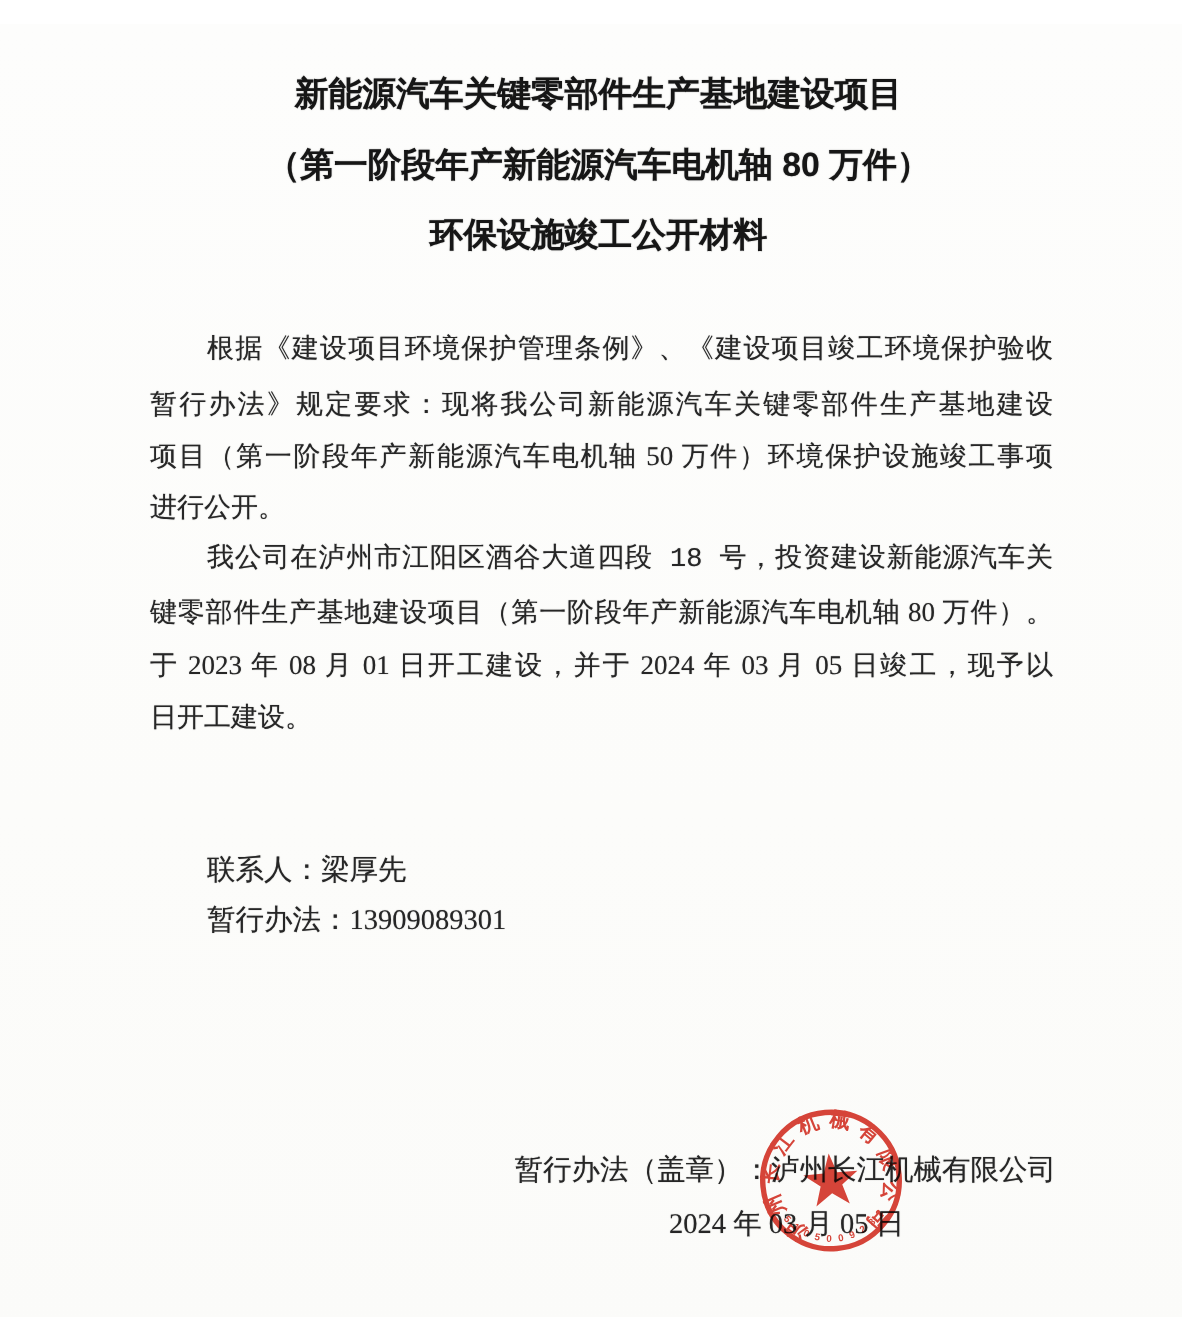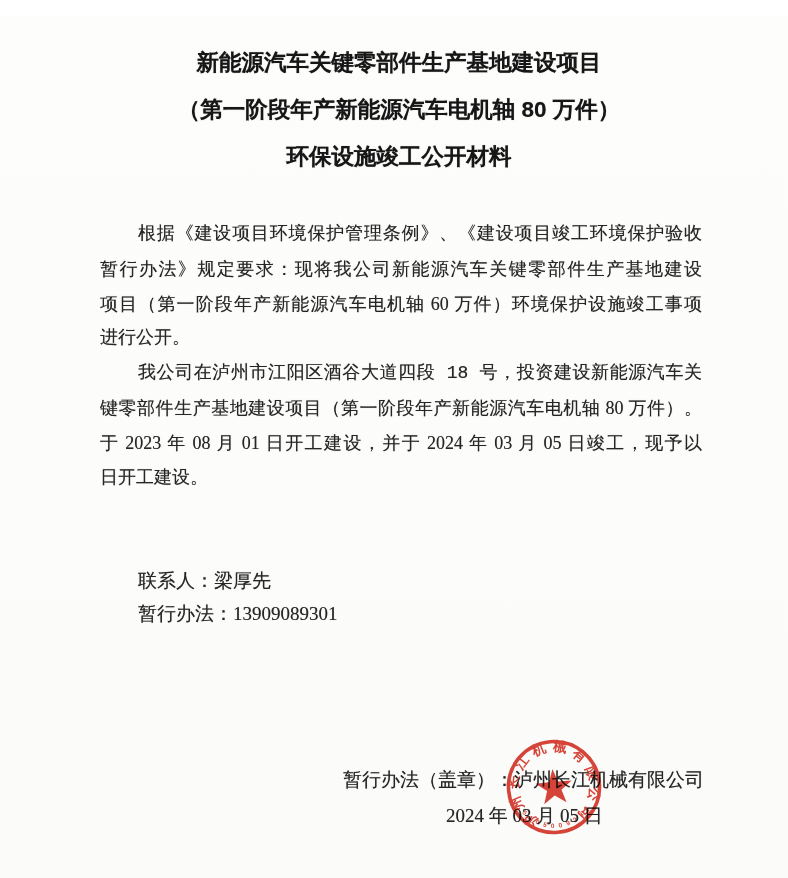--- a/index.html
+++ b/index.html
@@ -32,21 +32,21 @@
   .bodytext {
     position: absolute;
     left: 100px;
     top: 201px;
     width: 602px;
     font-size: 18px;
     line-height: 34.8px;
     text-shadow: 0 0 0.7px rgba(40,40,40,.5);
   }
   .line { text-align: justify; text-align-last: justify; }
-  .line.end { text-align: justify; text-align-last: left; font-family: Liberation Mono, monospace; }
+  .line.end { text-align: justify; text-align-last: left; }
   .line.indent { text-indent: 38px; font-family: Liberation Mono, monospace; }
 
   .contact {
     position: absolute;
     left: 138px;
     top: 549px;
     font-size: 19px;
     line-height: 32.5px;
     text-shadow: 0 0 0.7px rgba(40,40,40,.5);
     white-space: nowrap;
@@ -89,21 +89,21 @@
 
 <div class="page">
 
   <div class="title t1">新能源汽车关键零部件生产基地建设项目</div>
   <div class="title t2">（第一阶段年产新能源汽车电机轴 80 万件）</div>
   <div class="title t3">环保设施竣工公开材料</div>
 
   <div class="bodytext">
     <div class="line indent">根据《建设项目环境保护管理条例》、《建设项目竣工环境保护验收</div>
     <div class="line">暂行办法》规定要求：现将我公司新能源汽车关键零部件生产基地建设</div>
-    <div class="line">项目（第一阶段年产新能源汽车电机轴 60 万件）环境保护设施竣工事项</div>
+    <div class="line">项目（第一阶段年产新能源汽车电机轴 50 万件）环境保护设施竣工事项</div>
     <div class="line end">进行公开。</div>
     <div class="line indent">我公司在泸州市江阳区酒谷大道四段 18 号，投资建设新能源汽车关</div>
     <div class="line">键零部件生产基地建设项目（第一阶段年产新能源汽车电机轴 80 万件）。</div>
     <div class="line">于 2023 年 08 月 01 日开工建设，并于 2024 年 03 月 05 日竣工，现予以</div>
     <div class="line end">日开工建设。</div>
   </div>
 
   <div class="contact">
     <div><span>联系人：</span><span>梁厚先</span></div>
     <div><span>暂行办法：</span><span>13909089301</span></div>

